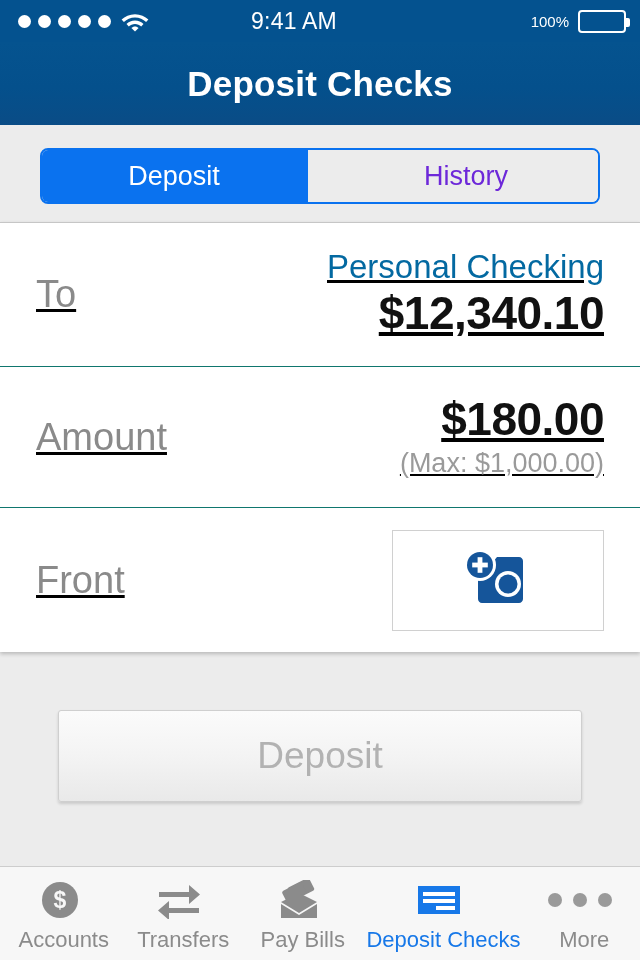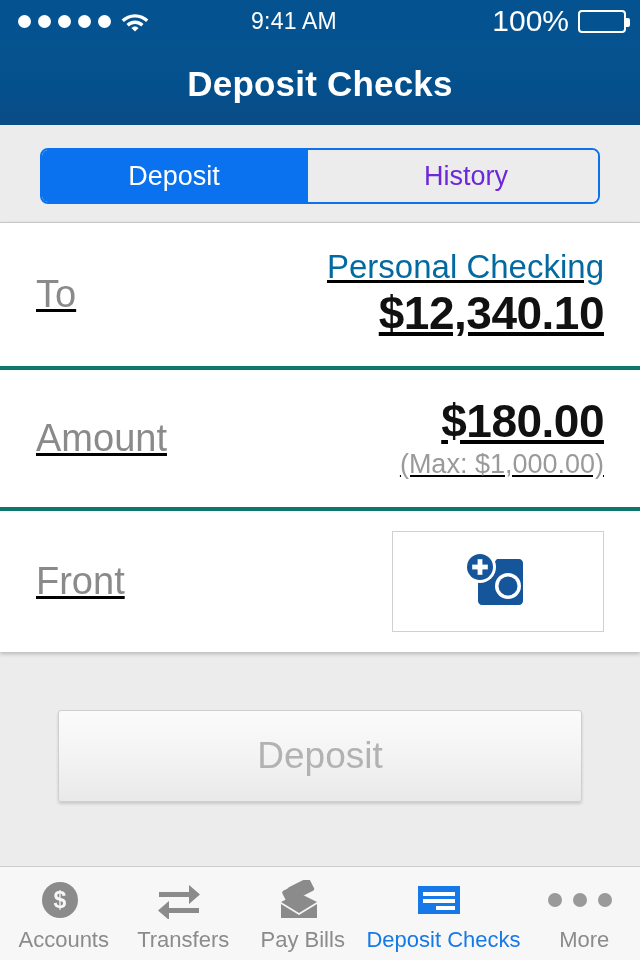--- a/index.html
+++ b/index.html
@@ -22,21 +22,21 @@
   .sig-dots { display:flex; gap:7px; align-items:center; }
   .sig-dots i { display:block; width:13px; height:13px; border-radius:50%; background:#ffffff; }
   .wifi { width:30px; height:22px; display:block; }
   .sb-center {
     position:absolute; left:0; width:588px; top:0; height:42px;
     display:flex; align-items:center; justify-content:center;
     font-size:23px; letter-spacing:0.2px;
   }
   .sb-right {
     position:absolute; right:14px; top:0; height:42px;
-    display:flex; align-items:center; gap:9px; font-size:30px;
+    display:flex; align-items:center; gap:9px; font-size:15px;
   }
   .battery { position:relative; width:48px; height:23px; border:2px solid #ffffff; border-radius:4px; padding:2px; }
   .battery .fill { width:100%; height:100%; background:#ffffff; border-radius:1px; }
   .battery .nub { position:absolute; right:-6px; top:6px; width:4px; height:9px; background:#ffffff; border-radius:0 2px 2px 0; }
 
   
   .navbar {
     position:absolute; top:42px; left:0; width:640px; height:83px;
     background:linear-gradient(180deg,#05538f 0%,#04508c 55%,#0a4c86 100%);
     display:flex; align-items:center; justify-content:center;
@@ -59,21 +59,21 @@
 
   
   .card {
     position:absolute; top:222px; left:0; width:640px; height:430px;
     background:#ffffff;
     border-top:1px solid #c6c6c6;
     box-shadow:0 2px 4px rgba(0,0,0,0.22);
     text-decoration:underline;
   }
   .row { position:relative; display:flex; align-items:center; padding:0 36px; }
-  .row + .row { border-top:4px solid #0f766e; }
+  .row + .row { border-top:1px solid #0f766e; }
   .row .label { color:#8a8a8a; font-size:38px; font-weight:normal; }
   .row .right { margin-left:auto; text-align:right; }
 
   .row-to { height:143px; }
   .row-to .acct-name { font-size:33px; color:#0369a1; line-height:1.16; }
   .row-to .acct-bal { font-size:46px; color:#111111; font-weight:bold; line-height:1.2; letter-spacing:-0.5px; }
 
   .row-amount { height:141px; }
   .row-amount .amt { font-size:46px; color:#111111; font-weight:bold; line-height:1.14; letter-spacing:-0.5px; }
   .row-amount .max { font-size:27px; color:#9a9a9a; line-height:1.3; }

